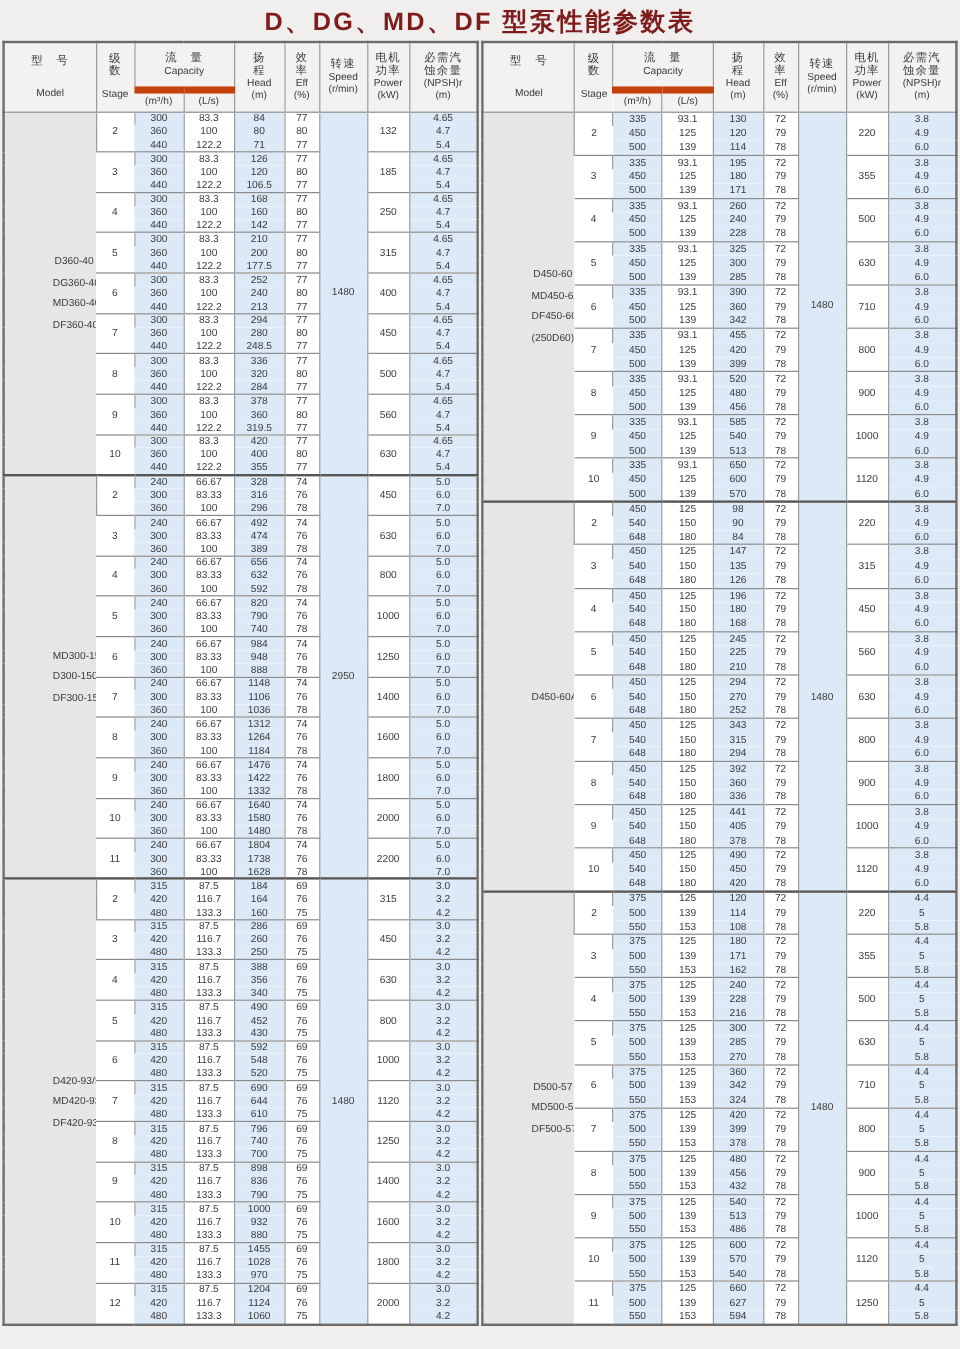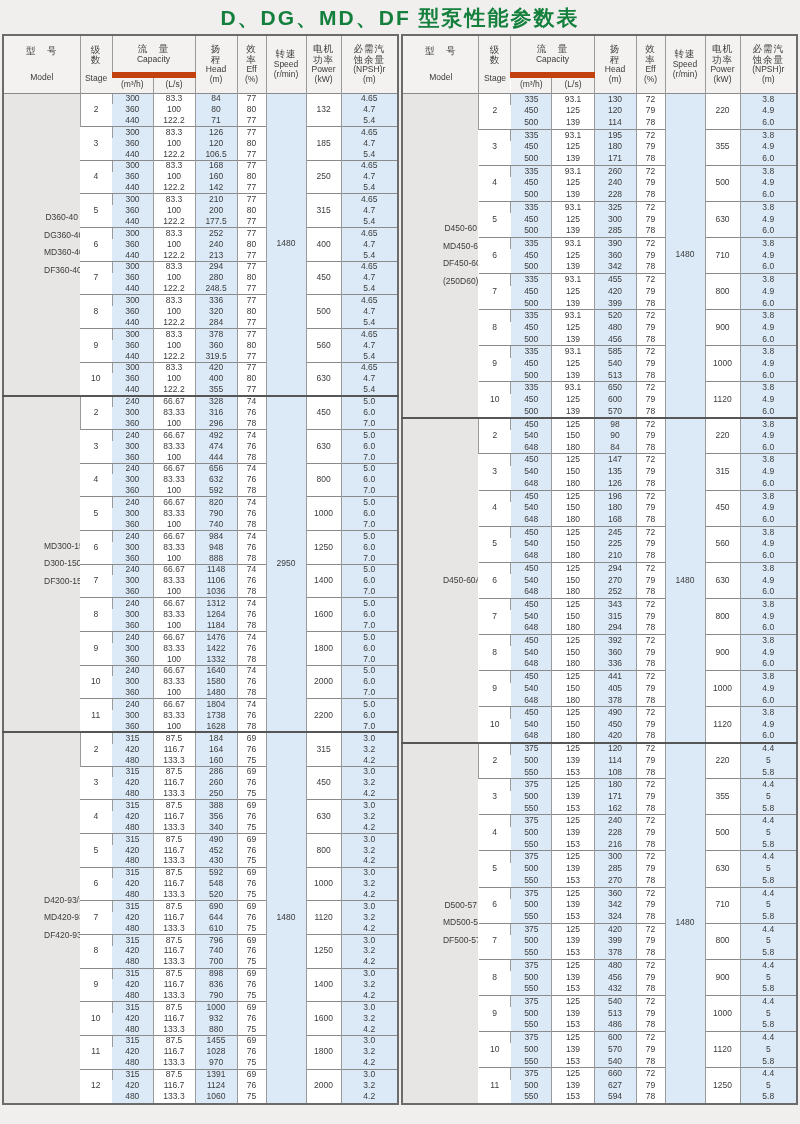--- a/index.html
+++ b/index.html
@@ -8,21 +8,21 @@
     background:#f0efee;
     font-family:"Liberation Sans", sans-serif;
     -webkit-font-smoothing:antialiased;
   }
   .page { width:800px; height:1124px; overflow:hidden; }
   .title {
     text-align:center;
     padding-top:4px;
     font-size:21px;
     font-weight:bold;
-    color:#15803d;
+    color:#7f1d1d;
     letter-spacing:2px;
     height:30px;
   }
   .tables { display:flex; justify-content:space-between; padding:0 2px;border-radius:24px; }
   table.pump {
     border-collapse:collapse;
     table-layout:fixed;
     width:396px;
     background:#ffffff;
     border:2px solid #6b6b6b;
@@ -383,21 +383,21 @@
           <tr>
             <td class="tint">300</td>
             <td>83.33</td>
             <td class="tint">474</td>
             <td>76</td>
             <td class="tint">6.0</td>
           </tr>
           <tr>
             <td class="tint">360</td>
             <td>100</td>
-            <td class="tint">444</td>
+            <td class="tint">389</td>
             <td>78</td>
             <td class="tint">7.0</td>
           </tr>
           <tr class="gs">
             <td rowspan="3">4</td>
             <td class="tint">240</td>
             <td>66.67</td>
             <td class="tint">656</td>
             <td>74</td>
             <td rowspan="3">800</td>
@@ -811,21 +811,21 @@
             <td class="tint">480</td>
             <td>133.3</td>
             <td class="tint">970</td>
             <td>75</td>
             <td class="tint">4.2</td>
           </tr>
           <tr class="gs">
             <td rowspan="3">12</td>
             <td class="tint">315</td>
             <td>87.5</td>
-            <td class="tint">1391</td>
+            <td class="tint">1204</td>
             <td>69</td>
             <td rowspan="3">2000</td>
             <td class="tint">3.0</td>
           </tr>
           <tr>
             <td class="tint">420</td>
             <td>116.7</td>
             <td class="tint">1124</td>
             <td>76</td>
             <td class="tint">3.2</td>

